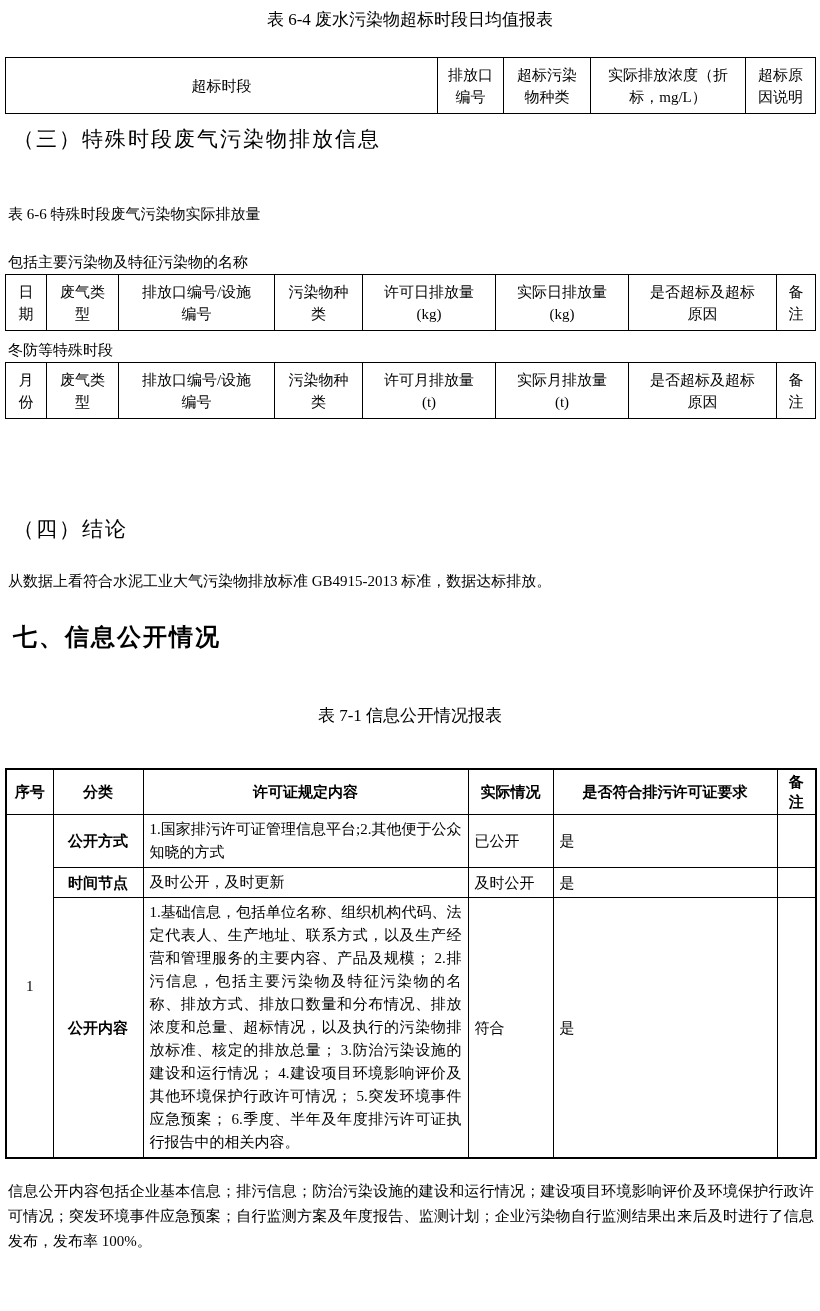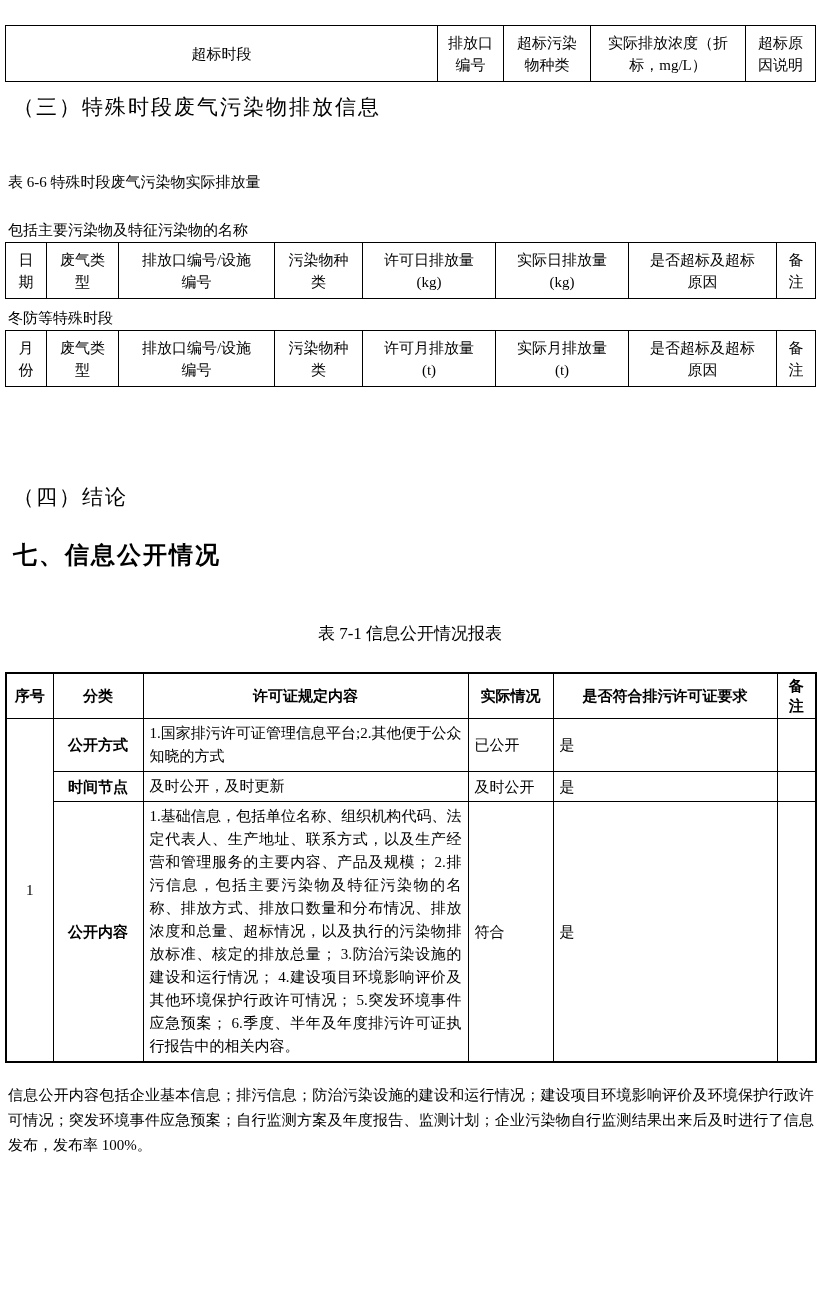--- a/index.html
+++ b/index.html
@@ -39,36 +39,37 @@
 
   .sec4-heading { margin-top: 95px; }
   .body-text { font-size: 15px; line-height: 25px; margin: 25px 0 0 3px; }
   .sec4-text { margin-top: 25px; }
 
   .heiti { font-family: "Liberation Sans", "DejaVu Sans", sans-serif; font-weight: bold; }
   .ch7-heading { font-size: 24px; line-height: 34px; margin: 26px 0 0 8px; letter-spacing: 2px; }
   .sub1-heading { font-size: 20px; line-height: 28px; margin: 33px 0 0 3px; letter-spacing: 1px; font-weight: normal; }
   .t71-title { margin-top: 50px; }
 
-  .tbl71 { margin-top: 26px; border: 2px solid #000; }
+  .tbl71 { margin-top: 40px; border: 2px solid #000; }
   .tbl71 th { height: 27px; padding: 2px 4px; line-height: 20px; white-space: normal; }
   .tbl71 td.seq { text-align: center; }
   .tbl71 td.cat { text-align: center; padding: 2px 3px; }
   .tbl71 td.content { text-align: justify; line-height: 23px; }
   .tbl71 tr.r1 td { height: 48px; }
   .tbl71 tr.r2 td { height: 24px; }
 
   .sec2-heading { margin-top: 6px; margin-left: 3px; letter-spacing: 1px; }
   .final-par { margin-top: 20px; text-align: justify; width: 806px; }
 </style>
 </head>
 <body>
 
 <div class="page">
 
+  <div class="t-title">表 6-4 废水污染物超标时段日均值报表</div>
 
   <table class="tbl64">
     <colgroup>
       <col style="width:432px">
         <col style="width:66px">
         <col style="width:87px">
         <col style="width:155px">
         <col style="width:70px">
     </colgroup>
     <tbody>
@@ -155,20 +156,21 @@
       <th>是否超标及超标
 原因</th>
       <th>备
 注</th>
     </tr>
   </tbody>
     </table>
 
   <h2 class="sec-heading sec4-heading">（四）结论</h2>
 
+  <p class="body-text sec4-text">从数据上看符合水泥工业大气污染物排放标准 GB4915-2013 标准，数据达标排放。</p>
 
   <h1 class="ch7-heading heiti">七、信息公开情况</h1>
 
 
   <div class="t-title t71-title">表 7-1 信息公开情况报表</div>
 
   <table class="tbl71">
     <colgroup>
       <col style="width:47px">
         <col style="width:90px">

